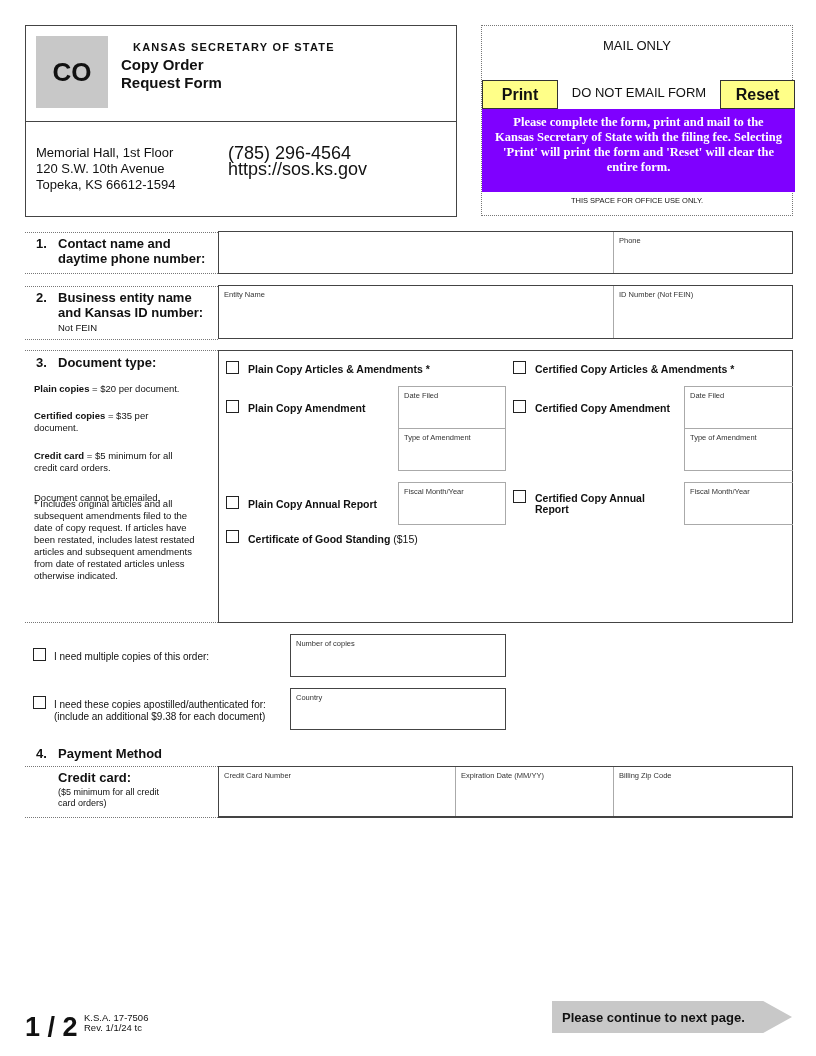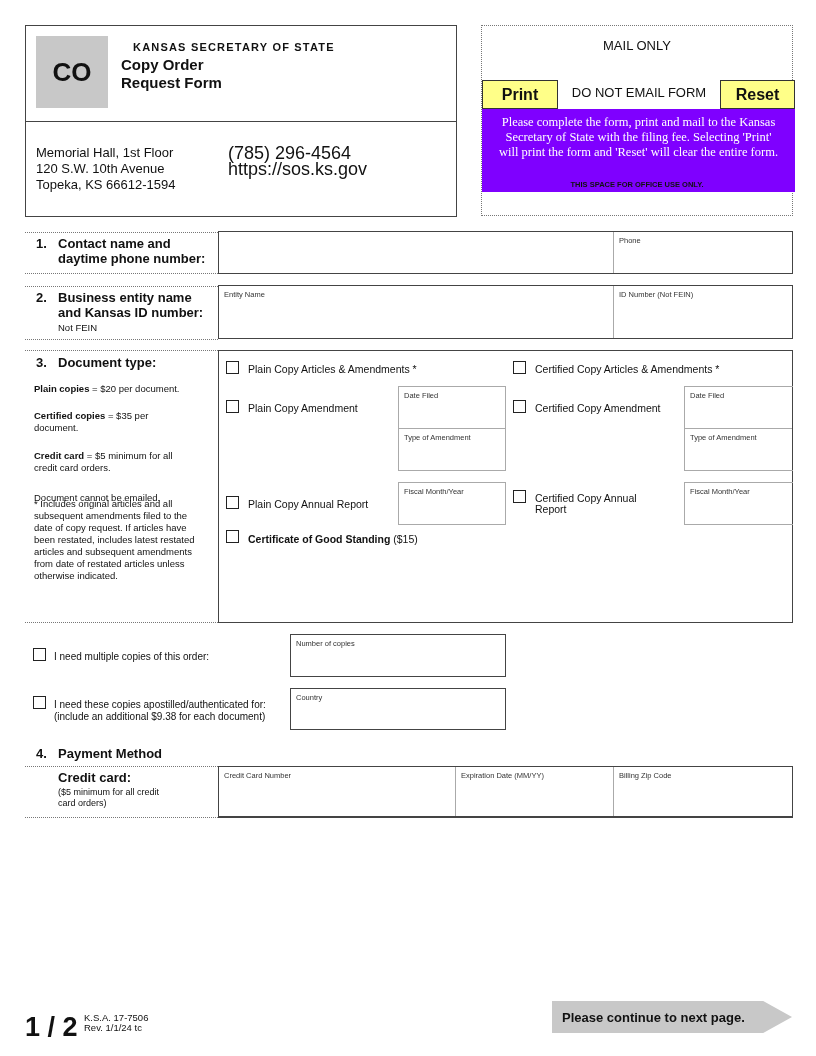--- a/index.html
+++ b/index.html
@@ -11,29 +11,29 @@
   .agency { left: 121px; top: 41px; font-size: 11px; font-weight: bold; letter-spacing: 1.2px; padding-left: 12px; }
   .title1 { left: 121px; top: 56px; font-size: 15px; font-weight: bold; line-height: 18px; }
   .addr { left: 36px; top: 145px; font-size: 13px; line-height: 16px; }
   .contact { left: 228px; top: 145px; font-size: 18px; line-height: 16px; }
   .office-box { left: 481px; top: 25px; width: 312px; height: 191px; border: 1px dotted #777; }
   .mail-only { left: 481px; top: 38px; width: 312px; text-align: center; font-size: 13px; }
   .btn-y { background: #ffff88; border: 1px solid #333; font-weight: bold; font-size: 16px; display:flex; align-items:center; justify-content:center; cursor: pointer; }
   .print-btn { left: 482px; top: 80px; width: 76px; height: 29px; }
   .reset-btn { left: 720px; top: 80px; width: 75px; height: 29px; }
   .donot { left: 558px; top: 85px; width: 162px; text-align:center; font-size: 13px; }
-  .purple { left: 482px; top: 109px; width: 313px; height: 83px; background: #7f00ff; color: #fff; font-family: "Liberation Serif", serif; font-size: 12.5px; line-height: 15px; text-align: center; padding: 6px 13px; }
-  .office-note { left: 481px; top: 180px; width: 312px; text-align: center; font-size: 7.5px; font-weight: bold; }
+  .purple { left: 482px; top: 109px; width: 313px; height: 83px; background: #7f00ff; color: #fff; font-family: "Liberation Serif", serif; font-size: 12.5px; line-height: 15px; text-align: center; padding: 6px 13px; font-weight: bold; }
+  .office-note { left: 481px; top: 196px; width: 312px; text-align: center; font-size: 7.5px; }
   .dotline { height: 0; border-top: 1px dotted #777; }
   .sec-title { font-weight: bold; font-size: 13px; line-height: 15px; }
   .field-box { border: 1px solid #444; }
   .sub-lbl { font-size: 7.5px; color: #333; }
   .vline { width: 1px; background: #aaa; }
   .cb { width: 13px; height: 13px; border: 1.5px solid #222; background:#fff; cursor:pointer; }
-  .cb-lbl { font-size: 10.5px; font-weight: normal; }
+  .cb-lbl { font-size: 10.5px; font-weight: bold; }
   .small { font-size: 9.5px; line-height: 12px; }
   .smallbox { border: 1px solid #aaa; }
   .pgnum { left: 25px; top: 1012px; font-size: 27px; font-weight: bold; }
   .ksa { left: 84px; top: 1013px; font-size: 9.5px; line-height: 10px; }
   .continue { left: 552px; top: 1001px; width: 240px; height: 32px; background: #c8c8c8; clip-path: polygon(0 0, 88% 0, 100% 50%, 88% 100%, 0 100%); font-weight: bold; font-size: 13px; display:flex; align-items:center; padding-left: 10px; }
 </style>
 </head>
 <body>
 
 <div class="abs hdr-box"></div>

